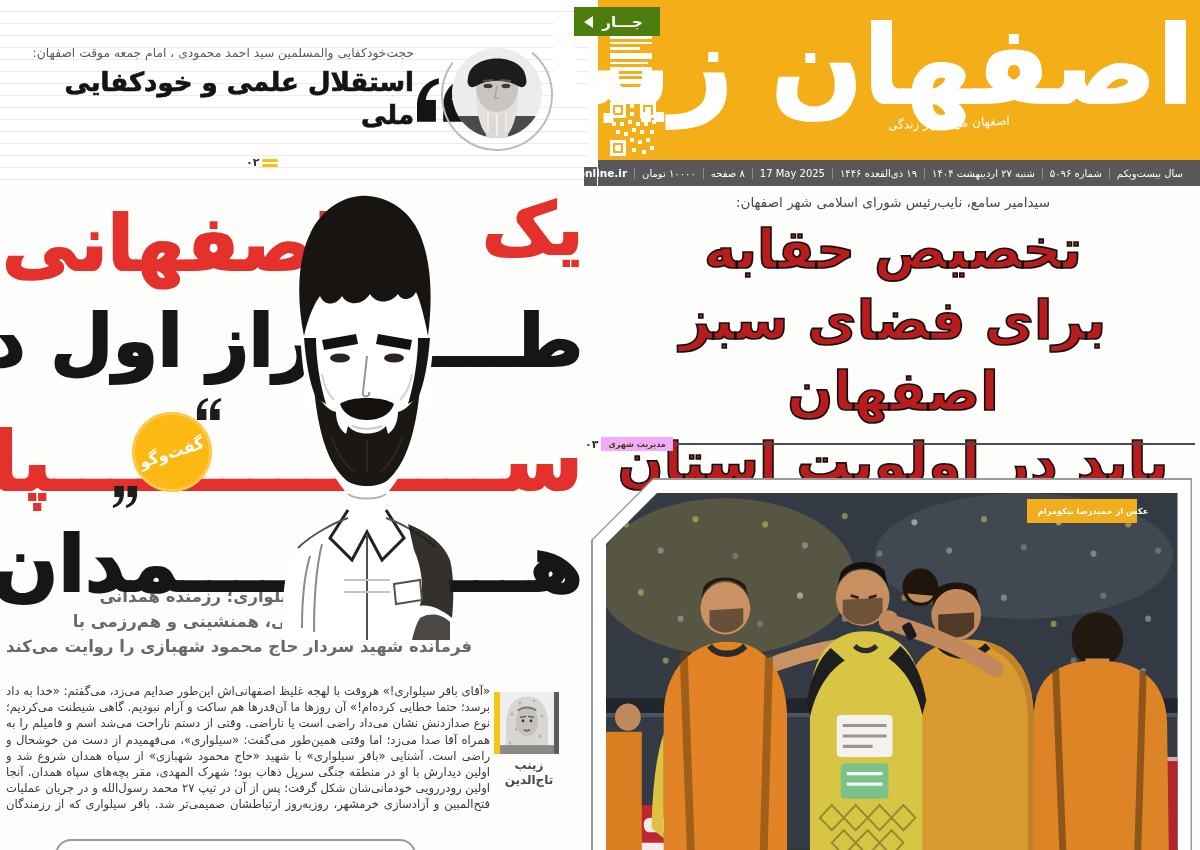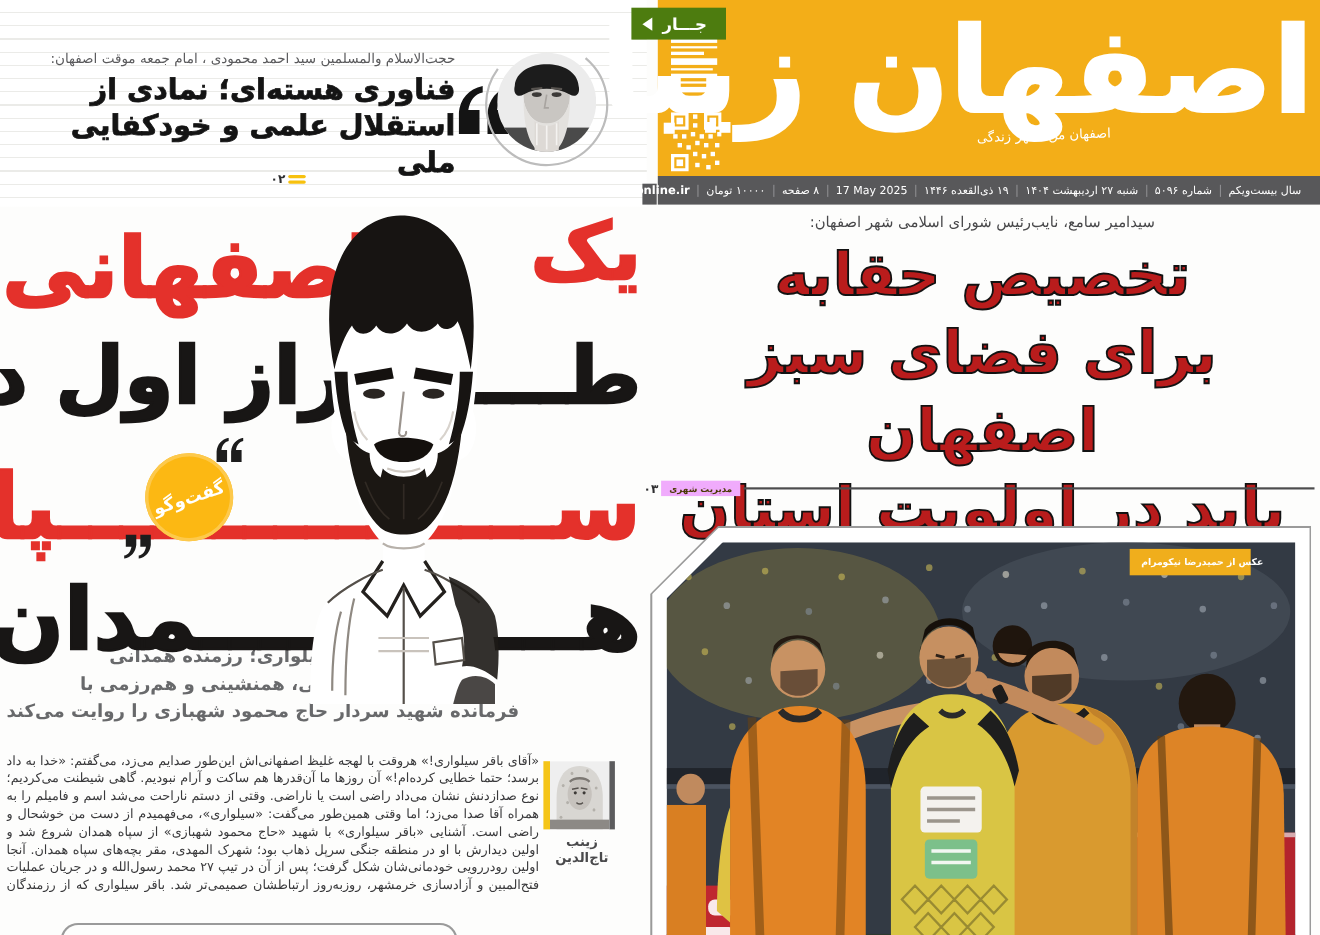--- a/index.html
+++ b/index.html
@@ -146,22 +146,21 @@
     <span class="dl-item">شماره ۵۰۹۶</span>
     <span class="dl-item">شنبه ۲۷ اردیبهشت ۱۴۰۴</span>
     <span class="dl-item">۱۹ ذی‌القعده ۱۴۴۶</span>
     <span class="dl-item" style="direction:ltr">17 May 2025</span>
     <span class="dl-item">۸ صفحه</span>
     <span class="dl-item">۱۰۰۰۰ تومان</span>
     <span class="dl-item" style="direction:ltr;font-weight:bold;font-size:10.5px">esfahanzibaonline.ir</span>
   </div>
 
   <div class="abs fi-block">
-    <div class="fi-kicker">حجت‌الاسلام والمسلمین سید احمد محمودی ، امام جمعه موقت اصفهان:</div>
-    <div class="fi-headline">فناوری هسته‌ای؛ نمادی از</div>
+    <div class="fi-kicker">حجت‌خودکفایی والمسلمین سید احمد محمودی ، امام جمعه موقت اصفهان:</div>
     <div class="fi-headline">استقلال علمی و خودکفایی ملی</div>
   </div>
 
   <svg class="abs" style="left:417px;top:73px;" width="48" height="54" viewBox="0 0 66 60">
     <g fill="#141414">
       <path d="M30,0 C12,4 2,16 0,34 L0,60 L26,60 L26,30 L12,30 C14,18 20,10 30,8 Z"></path>
       <path d="M66,0 C48,4 38,16 36,34 L36,60 L62,60 L62,30 L48,30 C50,18 56,10 66,8 Z"></path>
     </g>
   </svg>
 

